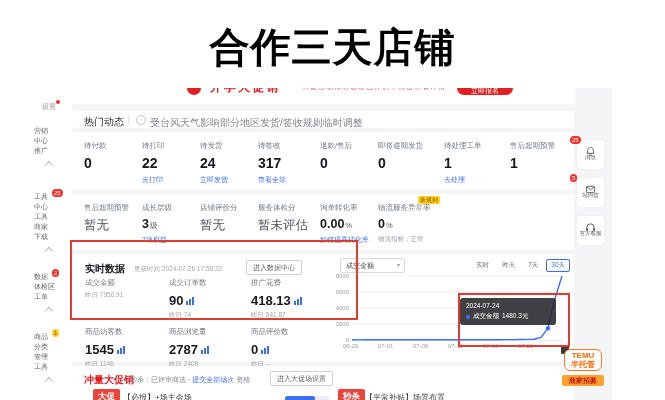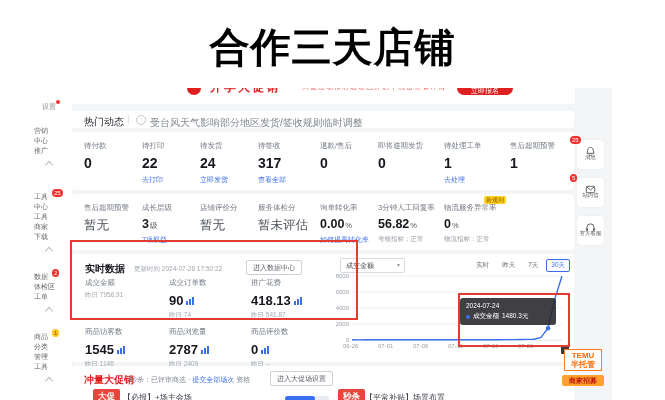--- a/index.html
+++ b/index.html
@@ -92,21 +92,21 @@
   
   .float-btn{position:absolute;left:549px;width:27px;height:29px;background:#fff;border-radius:4px;
       box-shadow:0 0 2px rgba(0,0,0,.08);text-align:center;cursor:pointer;}
   .fb-icon{display:block;margin:3px auto 0;width:11px;height:11px;}
   .fb-label{font-size:6px;color:#555;line-height:7px;transform:scale(.9);}
   .fb-badge{position:absolute;top:-4px;left:-7px;background:#f0302c;color:#fff;font-size:6px;line-height:8px;
       padding:0 2px;border-radius:5px;}
   
   .temu{position:absolute;left:533px;top:258px;width:42px;z-index:3;}
   .temu-tag{position:absolute;left:0;top:0;width:8px;height:8px;background:#3a3a3a;border-radius:1px;}
-  .temu-box{position:absolute;left:3px;top:3px;width:36px;border:1.5px solid #ff7a1f;background:#fff;border-radius:0;
+  .temu-box{position:absolute;left:3px;top:3px;width:36px;border:1.5px solid #ff7a1f;background:#fff;border-radius:6px;
       text-align:center;padding:1px 0;}
   .temu-box div{font-size:8px;font-weight:bold;color:#ff6a00;line-height:9px;}
   .temu-btn{position:absolute;left:1px;top:29px;width:42px;height:11px;background:#ffa12e;border-radius:2px;
       color:#c01e12;font-size:7px;font-weight:bold;text-align:center;line-height:11px;cursor:pointer;}
 </style>
 </head>
 <body>
 
 <div class="main-title">合作三天店铺</div>
 
@@ -212,25 +212,20 @@
         <div class="stat-col">
           <div class="s-label">服务体检分</div>
           <div class="s-value muted">暂未评估</div>
         </div>
         <div class="stat-col">
           <div class="s-label">询单转化率</div>
           <div class="s-value">0.00<span class="unit">%</span></div>
           <div class="s-link">如何提高转化率</div>
         </div>
         <div class="stat-col">
-          <div class="s-label">3分钟人工回复率</div>
-          <div class="s-value">56.82<span class="unit">%</span></div>
-          <div class="s-note">考核指标：正常</div>
-        </div>
-        <div class="stat-col">
           <div class="s-label">物流服务异常率</div>
           <div class="s-value">0<span class="unit">%</span></div>
           <div class="s-note">物流指标：正常</div>
           <span class="s-badge">新规则</span>
         </div>
       </div>
   </div>
 
   <div class="card realtime">
     <span class="rt-title">实时数据</span>

